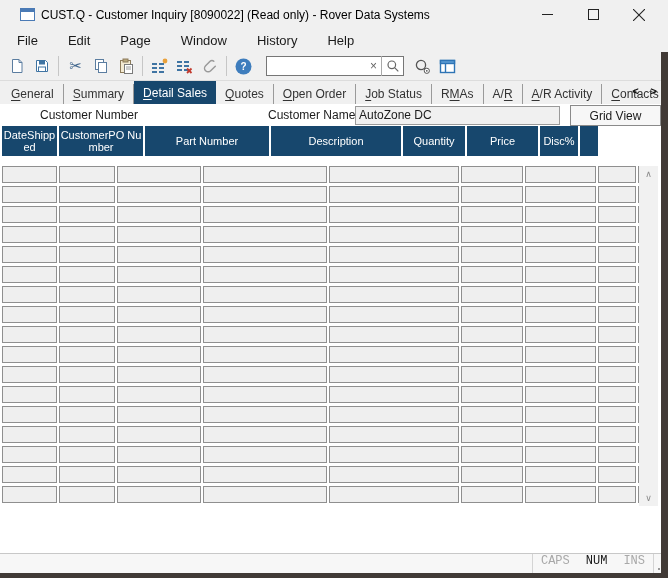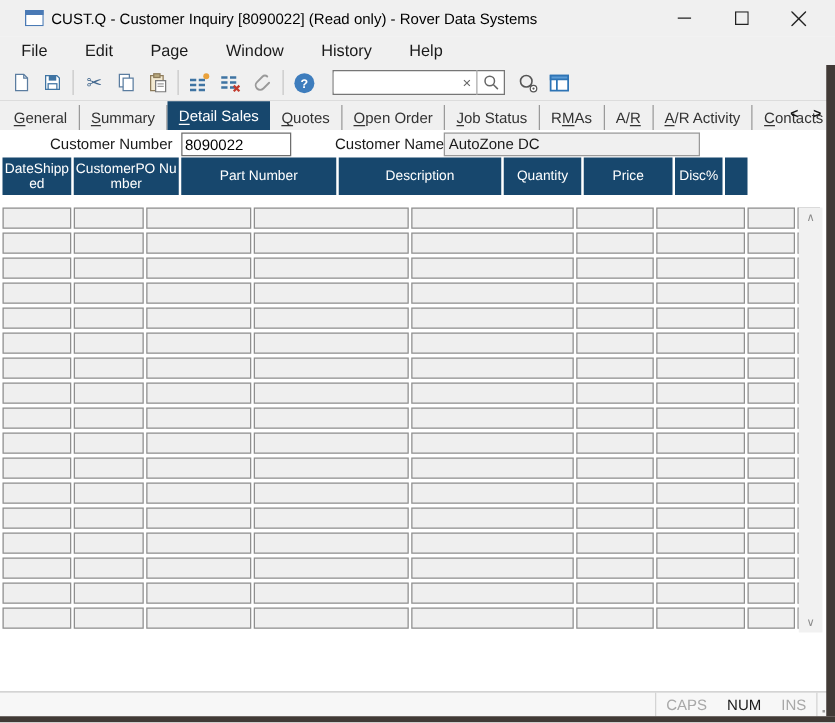--- a/index.html
+++ b/index.html
@@ -69,22 +69,22 @@
     text-align:center; word-break:break-all; padding:2px 1px; }
   .grid-body { position:absolute; left:0; top:166px; }
   .grow { display:flex; gap:2px; padding-left:2px; margin-bottom:3px; height:17px; }
   .gcell { background:var(--cell-bg); border:1px solid var(--cell-border); height:17px; }
   .vscroll { position:absolute; left:639px; top:166px; width:19px; height:340px;
     background:#f1f1f1; display:flex; flex-direction:column; justify-content:space-between; }
   .scroll-arrow { height:16px; display:flex; align-items:center; justify-content:center;
     color:#8a8a8a; font-size:9px; }
   
   .statusbar { position:absolute; left:0; top:553px; width:668px; height:20px;
-    background:#f7f7f7; border-top:1px solid #c8c8c8; display:flex; align-items:center;
-    font-size:12px; }
+    background:#f7f7f7; border-top:1px solid #c8c8c8; display:flex; align-items:flex-start;
+    font-size:12px;font-family:Liberation Mono, monospace; }
   .sb-spacer { flex:1; }
   .sb-sep { width:1px; height:19px; background:#d4d4d4; }
   .sb-ind { padding:0 8px; color:#a8a8a8; }
   .sb-ind.on { color:#1a1a1a; }
   .sb-session { padding:0 8px; color:#1a1a1a; white-space:nowrap; }
   .sb-grip { width:14px; height:19px; position:relative; }
   .sb-grip i { position:absolute; width:2px; height:2px; background:#9a9a9a; }
   .sb-grip i:nth-child(1){ right:3px; bottom:3px; }
   .sb-grip i:nth-child(2){ right:3px; bottom:8px; }
   .sb-grip i:nth-child(3){ right:8px; bottom:3px; }
@@ -246,23 +246,23 @@
     <div class="tab"><u>A</u>/R Activity</div>
     <div class="tab"><u>C</u>ontacts</div>
   </div>
 <div class="tab-scrollers" style="top:84px;">
   <span class="tab-scroll-btn">&lt;</span>
   <span class="tab-scroll-btn">&gt;</span>
 </div>
 
 <div class="formrow">
   <span class="lbl" id="lbl-custnum">Customer Number</span>
-  <input id="custnum" type="text" value="8090022" style="">
   <span class="lbl" id="lbl-custname">Customer Name</span>
   <div id="custname">AutoZone DC</div>
+  <div id="gridview-btn">Grid View</div>
 </div>
 
 <div class="grid-header">
     <div class="hcell" style="width: 55px;">DateShipped</div>
     <div class="hcell" style="width: 84px;">CustomerPO Number</div>
     <div class="hcell" style="width: 124px;">Part Number</div>
     <div class="hcell" style="width: 130px;">Description</div>
     <div class="hcell" style="width: 62px; text-align: center;">Quantity</div>
     <div class="hcell" style="width: 71px;">Price</div>
     <div class="hcell" style="width: 38px;">Disc%</div>

